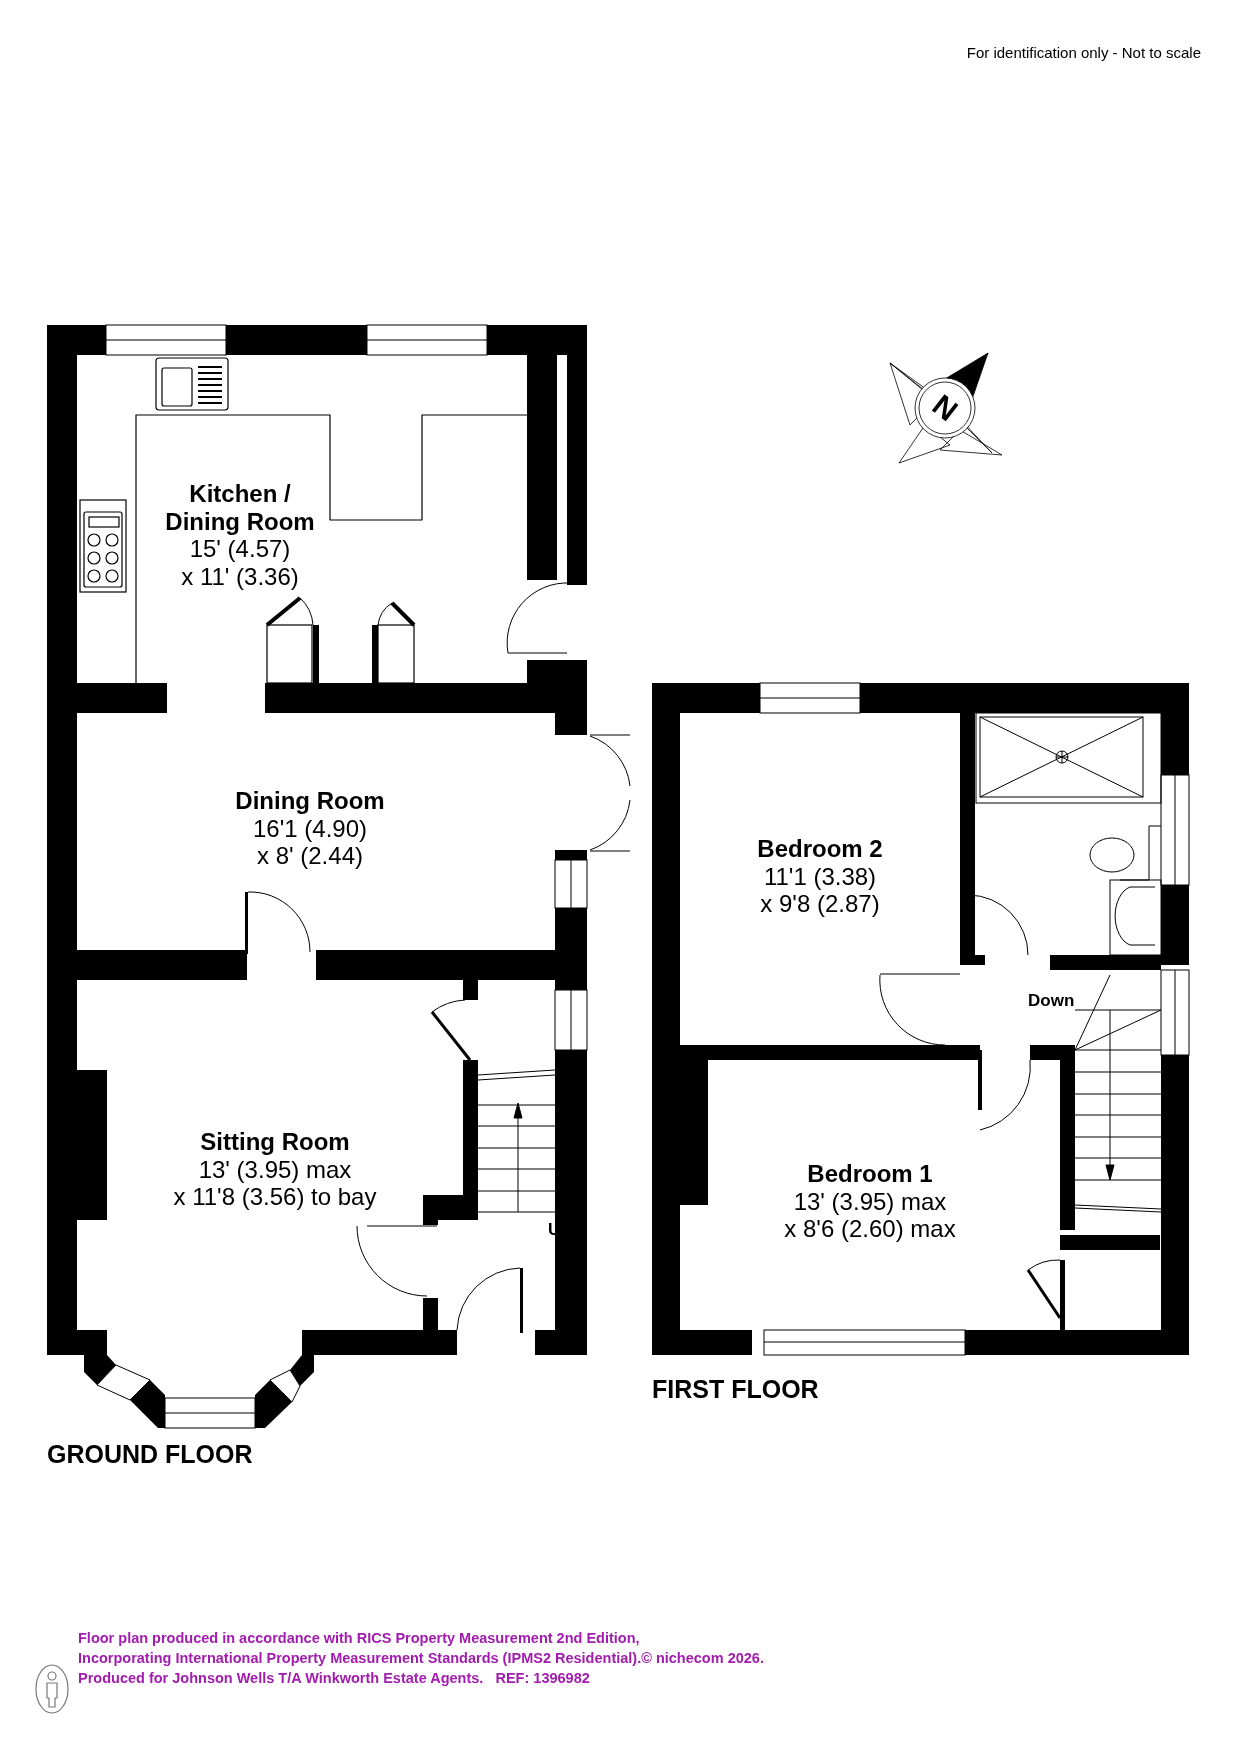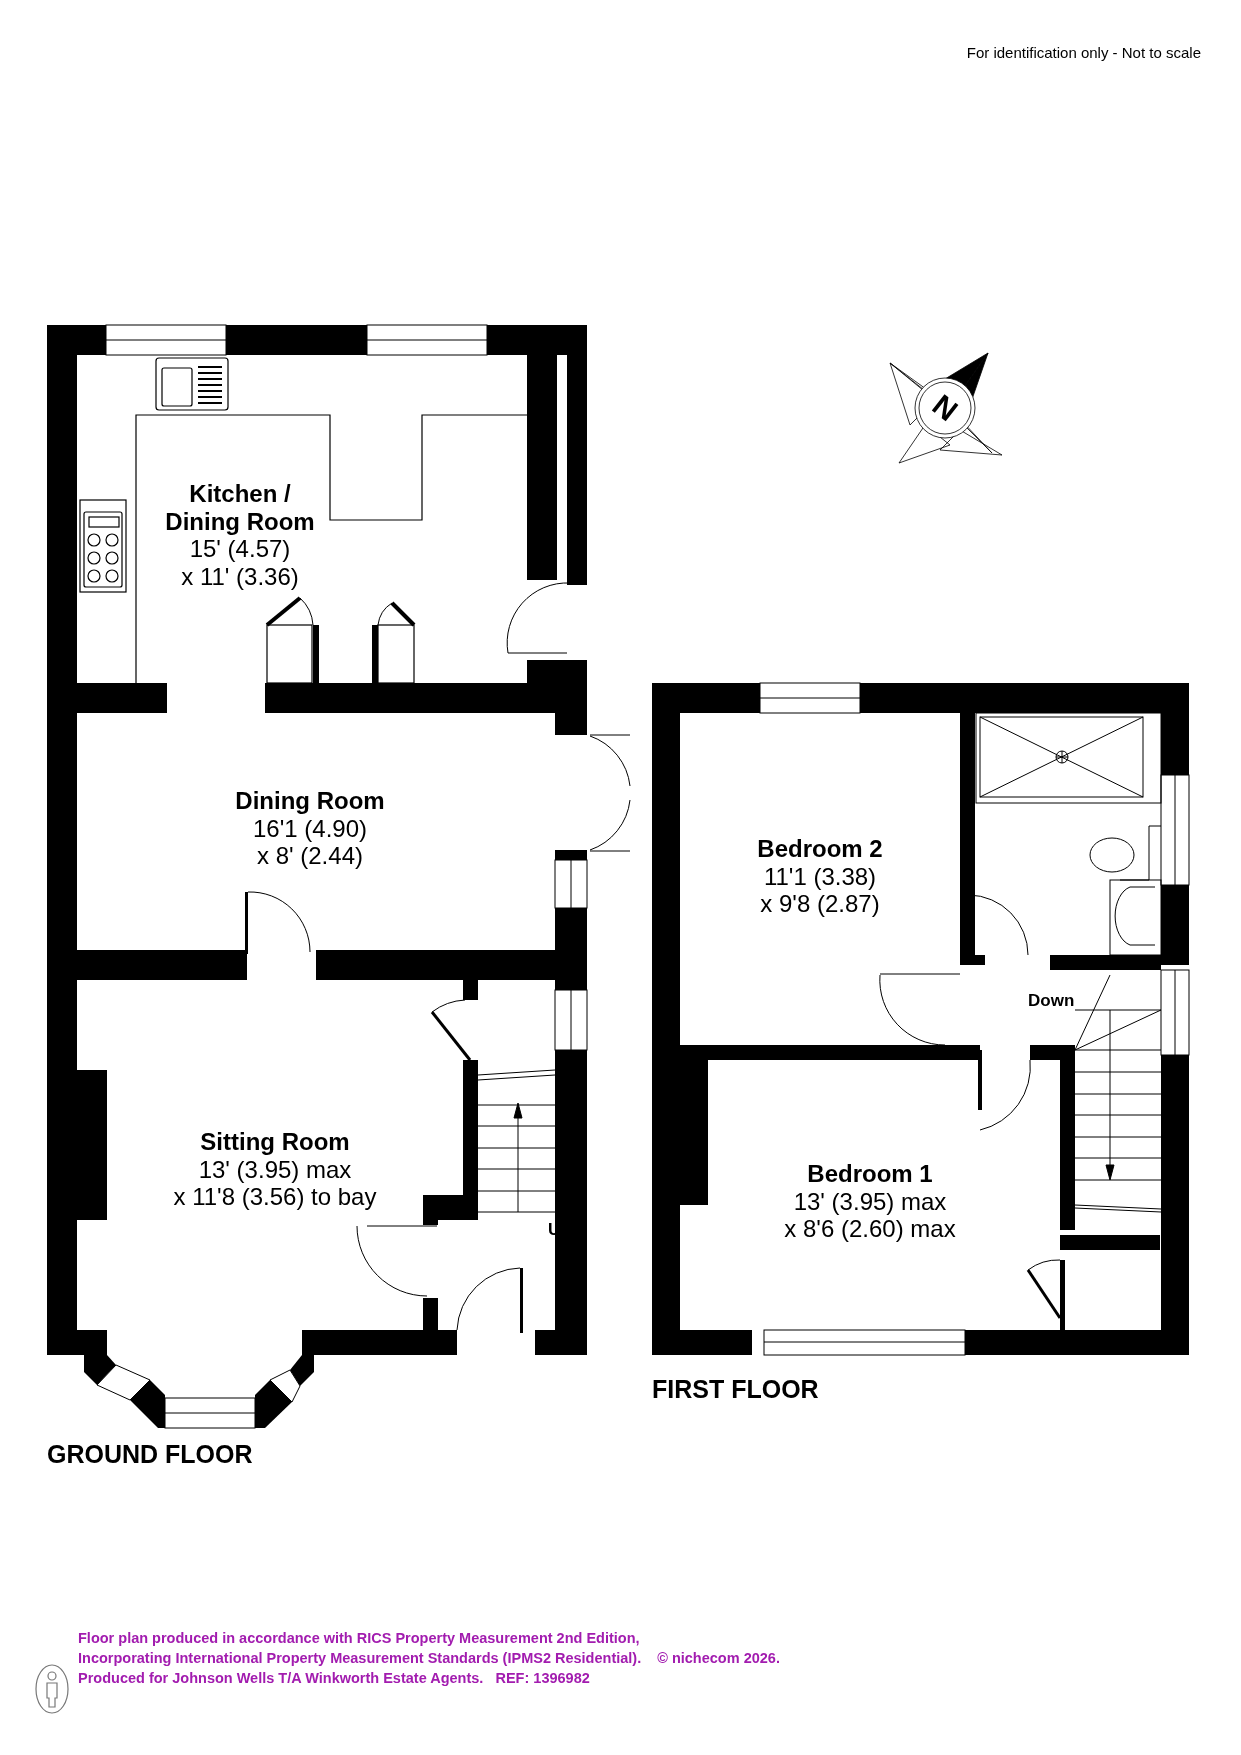--- a/index.html
+++ b/index.html
@@ -9,21 +9,21 @@
     .title { font-size: 40px; font-weight: bold; letter-spacing: 0.2px; line-height: 1.1; }
     .area { font-size: 23px; margin-top: 12px; line-height: 1.1; }
     .note { font-size: 15px; margin-top: 7px; line-height: 1.1; }
     svg.plan { position: absolute; left: 0; top: 0; }
     .room-label { position: absolute; text-align: center; line-height: 1.15; font-size: 24px; }
     .room-label .name { font-weight: bold; }
     .floor-label { position: absolute; font-size: 25px; font-weight: bold; }
     .stair-label { position: absolute; font-size: 17px; font-weight: bold; }
     .footer { position: absolute; left: 18px; top: 1628px; display: flex; align-items: center; color: #a21caf; font-weight: bold; }
     .footer .lines { font-size: 14.5px; line-height: 20px; margin-left: 12px; }
-    .footer .copyright { margin-left: 16px; }
+    .footer .copyright { margin-left: 0; }
   </style>
 </head>
 <body>
 
 <div class="header">
   <div class="note">For identification only - Not to scale</div>
 </div>
 
 <svg class="plan" width="1241" height="1755" viewBox="0 0 1241 1755">
 

